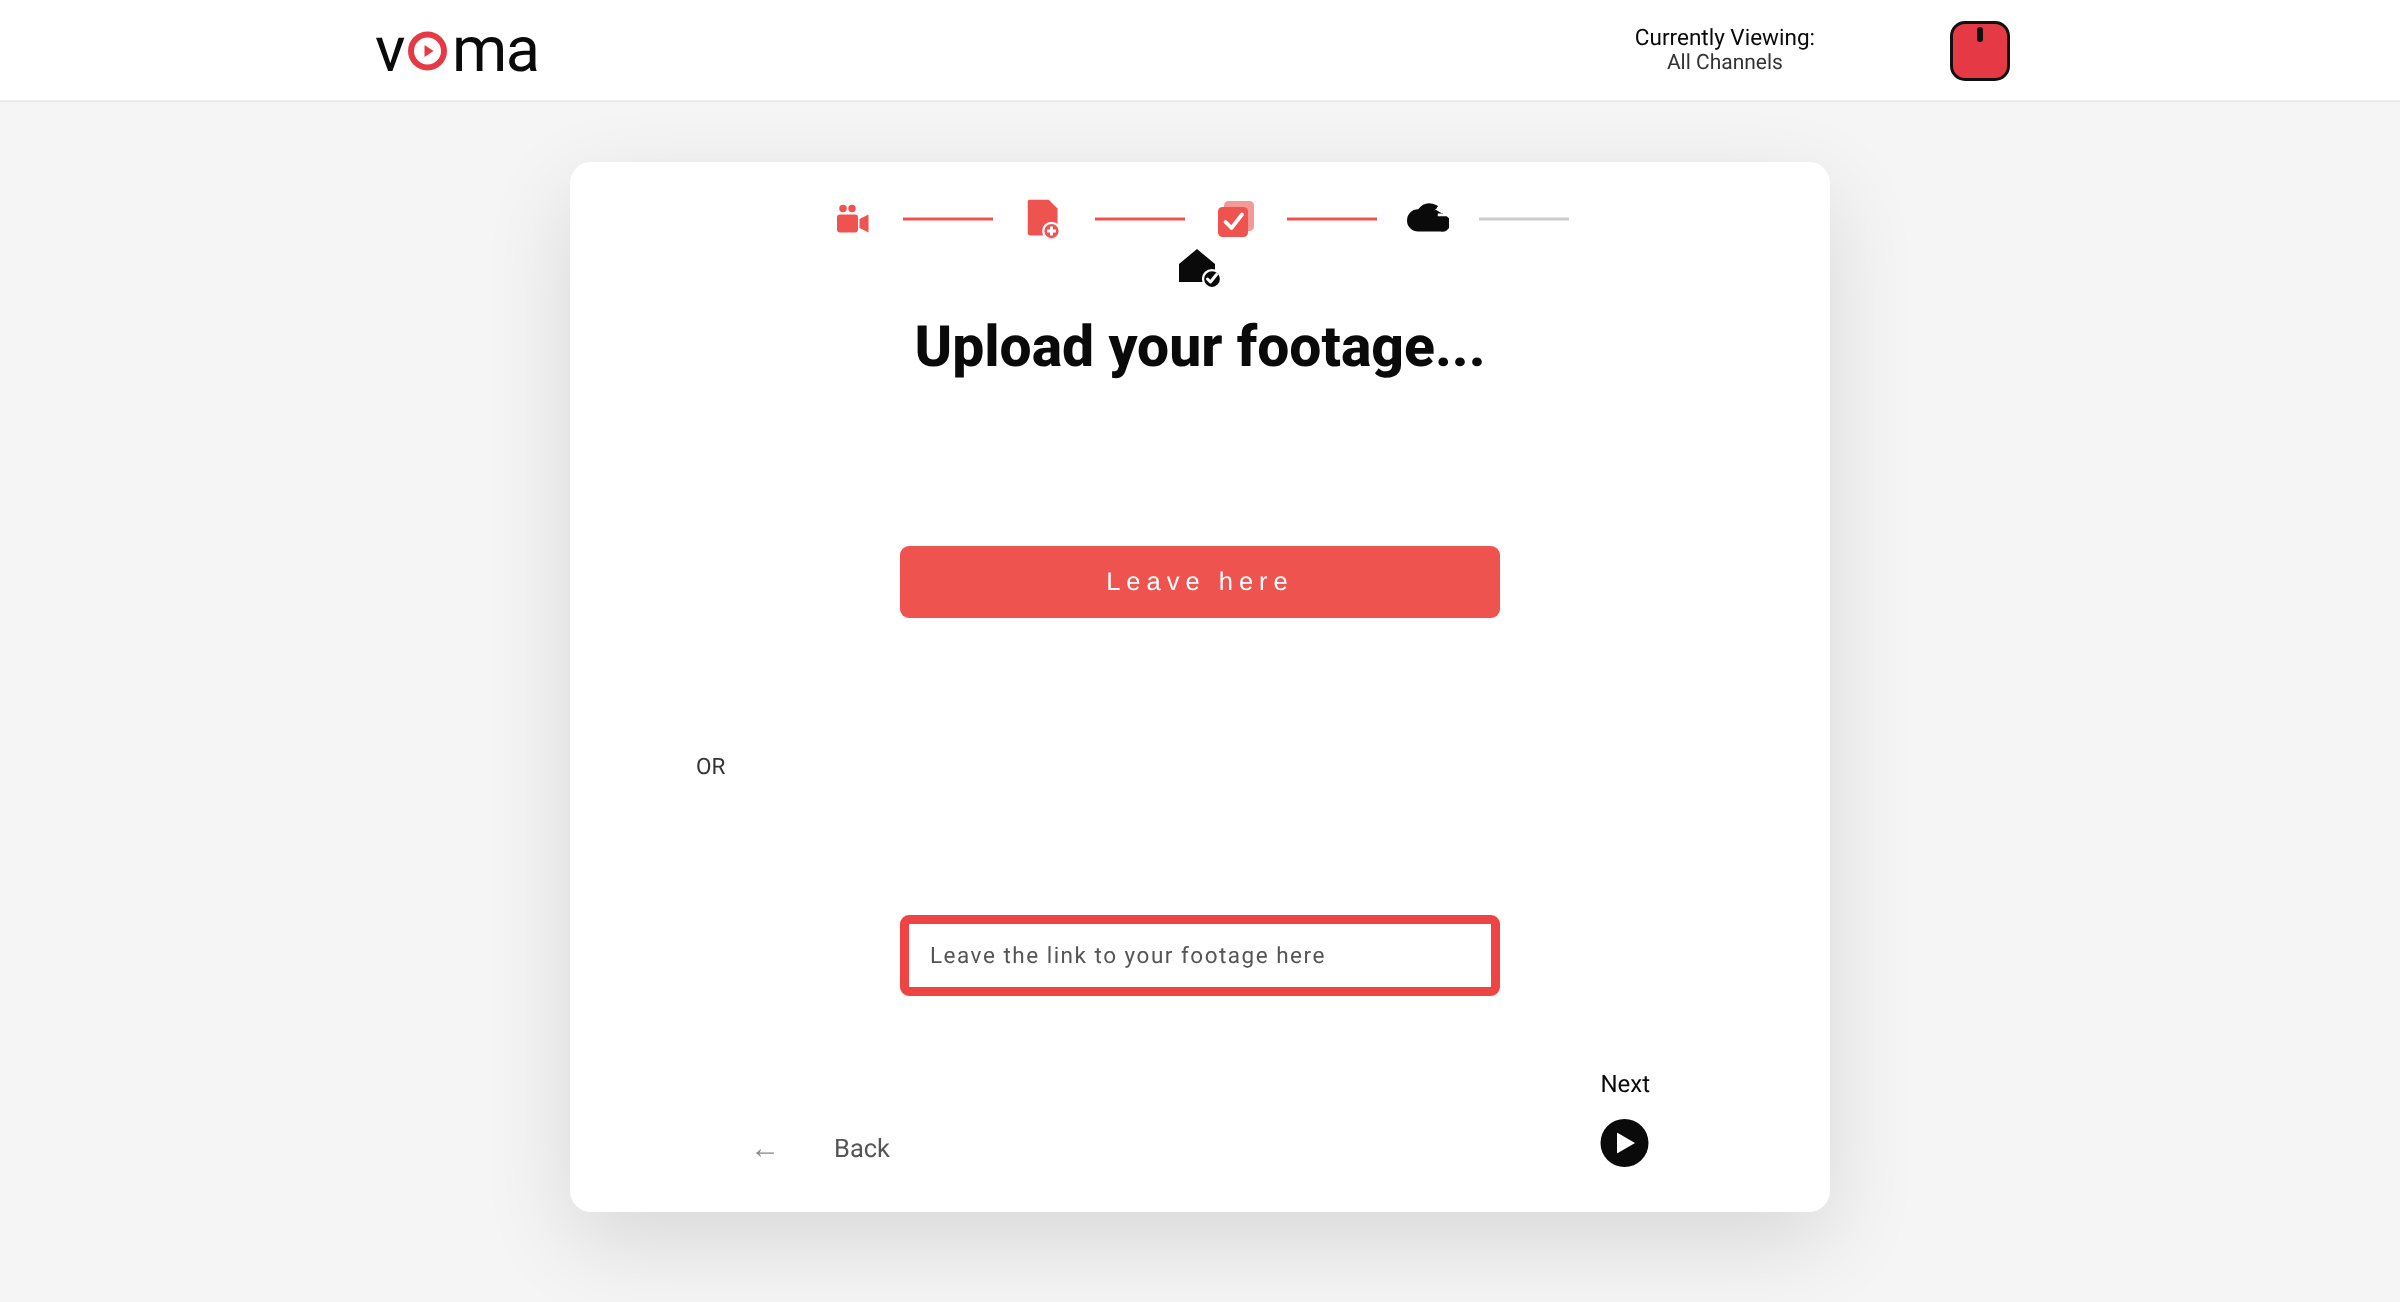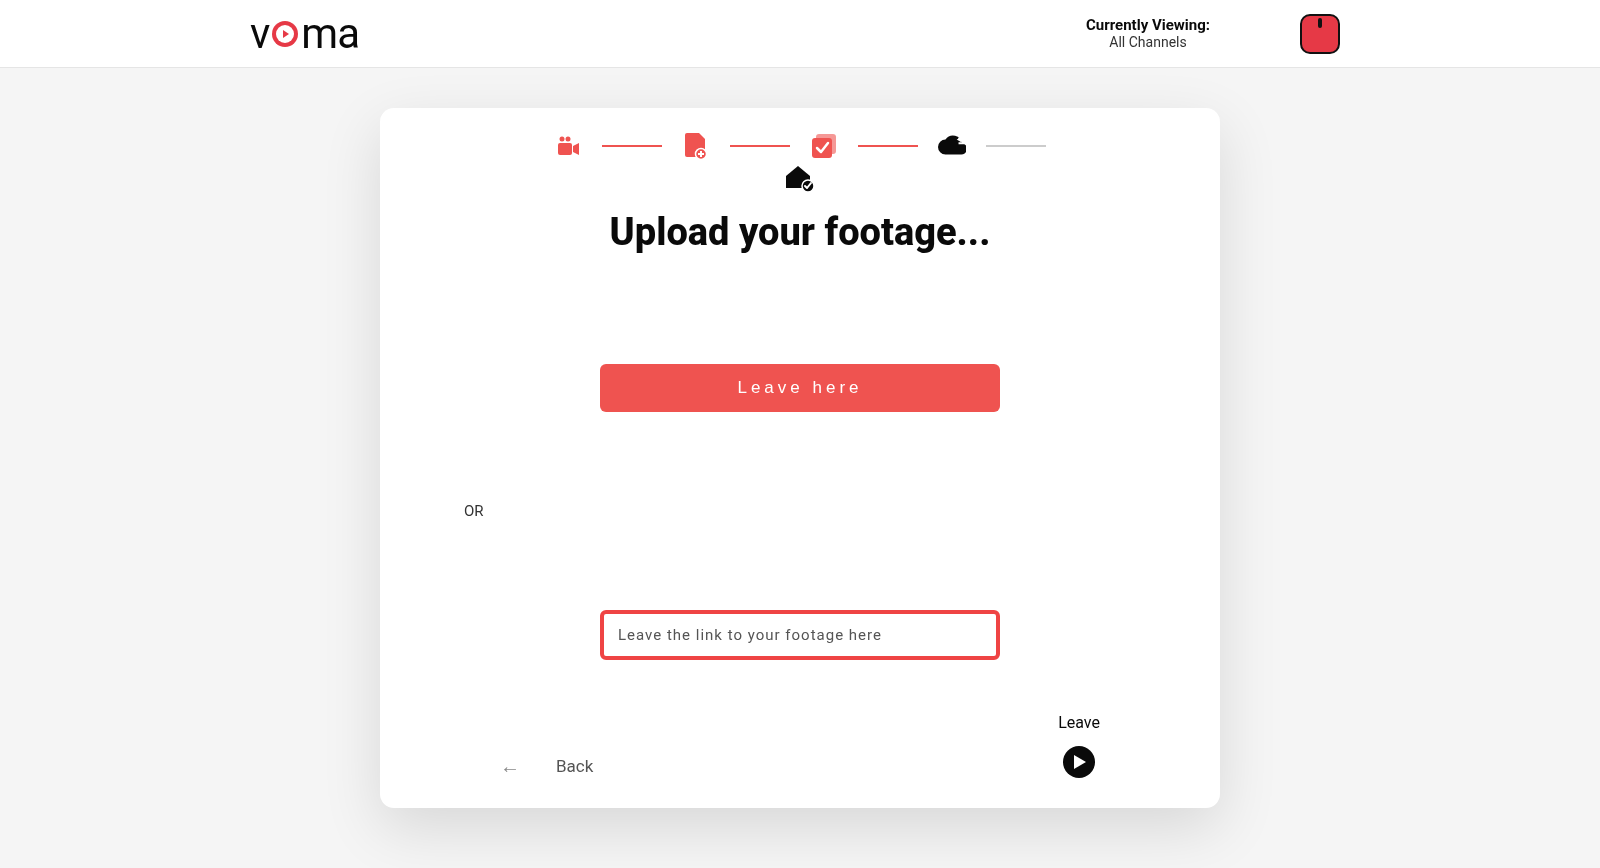--- a/index.html
+++ b/index.html
@@ -31,21 +31,21 @@
 .header-right {
   display: flex;
   align-items: center;
   gap: 90px;
 }
 .viewing {
   text-align: center;
   line-height: 1.2;
 }
 .viewing-label {
-  font-weight: 700;
+  font-weight: 400;
   font-size: 15px;
   color: #0a0a0a;
 }
 .viewing-value {
   font-size: 14px;
   color: #333;
 }
 .avatar {
   width: 40px;
   height: 40px;
@@ -121,21 +121,21 @@
   text-align: left;
   font-size: 15px;
   color: #333;
   margin: 90px 0 90px;
 }
 .link-input {
   display: block;
   width: 400px;
   margin: 0 auto;
   padding: 12px 14px;
-  border: 4px solid #ef4444;
+  border: 6px solid #ef4444;
   border-radius: 6px;
   font-size: 15px;
   letter-spacing: 1px;
   color: #333;
   font-family: inherit;
 }
 .link-input::placeholder { color: #555; }
 .nav-footer {
   position: absolute;
   bottom: 30px;
@@ -249,21 +249,21 @@
   <div class="or-text">OR</div>
 
   <input type="text" class="link-input" placeholder="Leave the link to your footage here" style="">
 
   <div class="nav-footer">
     <div class="back-group">
       <span class="arrow">←</span>
       <span class="back-label">Back</span>
     </div>
     <div class="next-group">
-      <span class="next-label">Leave</span>
+      <span class="next-label">Next</span>
       <span class="play-circle">
         <svg width="12" height="14" viewBox="0 0 12 14">
             <path d="M0 0 L12 7 L0 14 Z" fill="#fff"></path>
           </svg>
       </span>
     </div>
   </div>
 
 </div>
 

